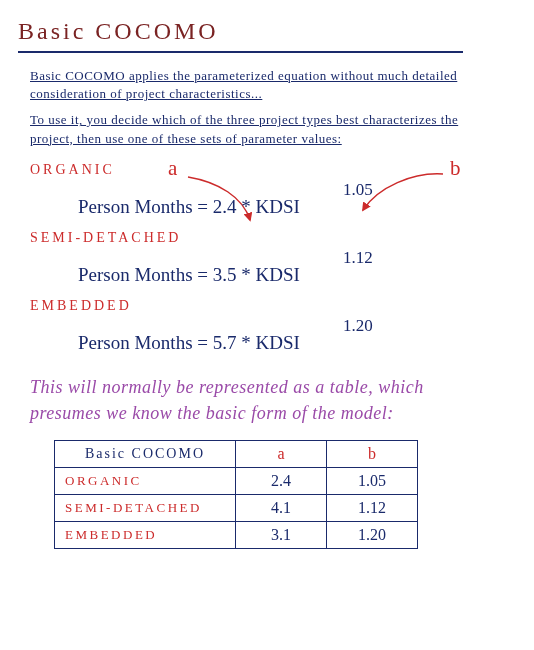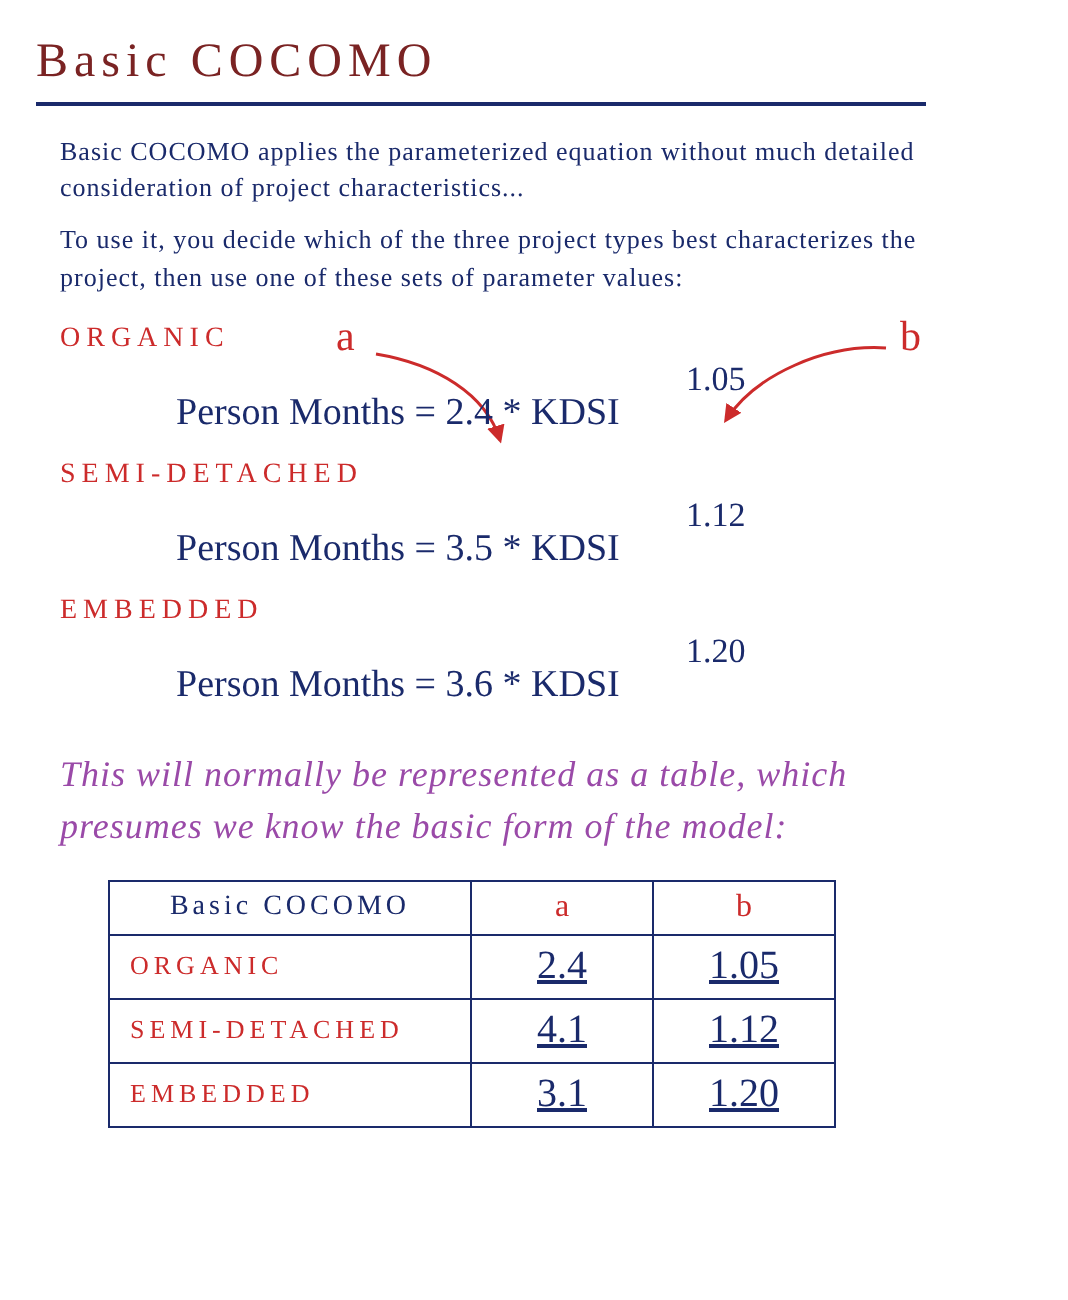--- a/index.html
+++ b/index.html
@@ -26,20 +26,21 @@
     border: 0;
     border-top: 2px solid #1a2a6b;
     margin: 0 0 14px 0;
   }
   p.intro {
     margin: 0 0 8px 12px;
     font-size: 13px;
     line-height: 1.4;
     letter-spacing: 0.5px;
     color: #1a2a6b;
+    text-decoration: underline;
   }
   .modes {
     position: relative;
     margin: 14px 0 0 0;
   }
   .mode-label {
     color: #cc2b2b;
     letter-spacing: 3px;
     font-size: 14px;
     margin: 6px 0 0 12px;
@@ -53,21 +54,21 @@
   }
   .eq .exp {
     position: absolute;
     top: -2px;
     left: 265px;
     font-size: 17px;
   }
   .eq .base {
     position: absolute;
     top: 14px;
-    left: 10px;
+    left: 0;
   }
   .ab-label {
     color: #cc2b2b;
     font-size: 21px;
     position: absolute;
   }
   .note {
     color: #9a4aa8;
     font-size: 18px;
     line-height: 1.45;
@@ -98,24 +99,23 @@
   table.params td.mode {
     color: #cc2b2b;
     letter-spacing: 2.5px;
     font-size: 13px;
     padding-left: 10px;
     text-align: left;
     width: 170px;
   }
   table.params td.val {
     color: #1a2a6b;
-    font-size: 20px;
+    font-size: 16px;
     text-align: center;
     width: 90px;
-    text-decoration: underline;
   }
   svg.arrows {
     position: absolute;
     left: 0;
     top: 0;
     pointer-events: none;
   }
 </style>
 </head>
 <body>
@@ -151,21 +151,21 @@
 
     <div class="mode-label">SEMI-DETACHED</div>
     <div class="eq">
       <span class="exp">1.12</span>
       <span class="base">Person Months = 3.5 * KDSI</span>
     </div>
 
     <div class="mode-label">EMBEDDED</div>
     <div class="eq">
       <span class="exp">1.20</span>
-      <span class="base">Person Months = 3.6 * KDSI</span>
+      <span class="base">Person Months = 5.7 * KDSI</span>
     </div>
   </div>
 
   <p class="note">This will normally be represented as a table, which presumes we know the basic form of the model:</p>
 
   <table class="params">
     <tbody>
         <tr>
       <th class="hdr">Basic COCOMO</th>
       <th class="ab">a</th>

